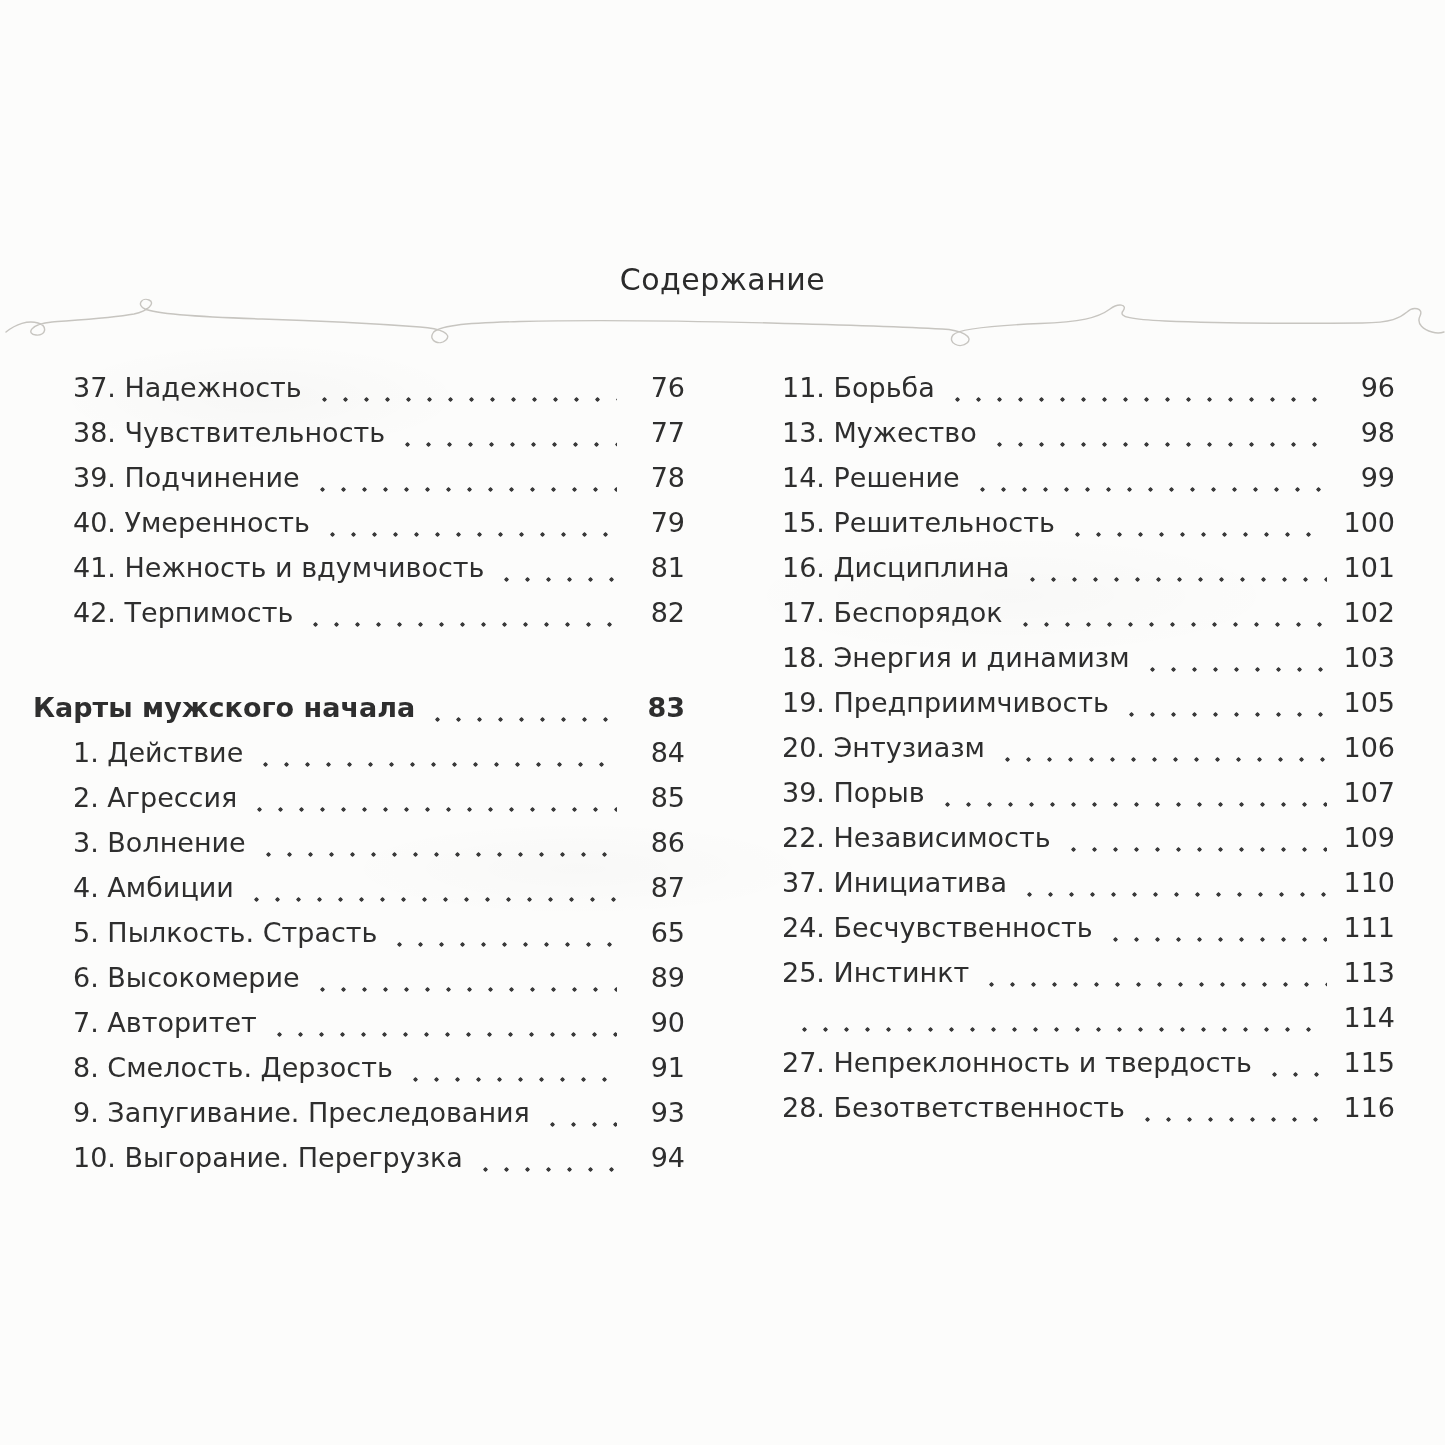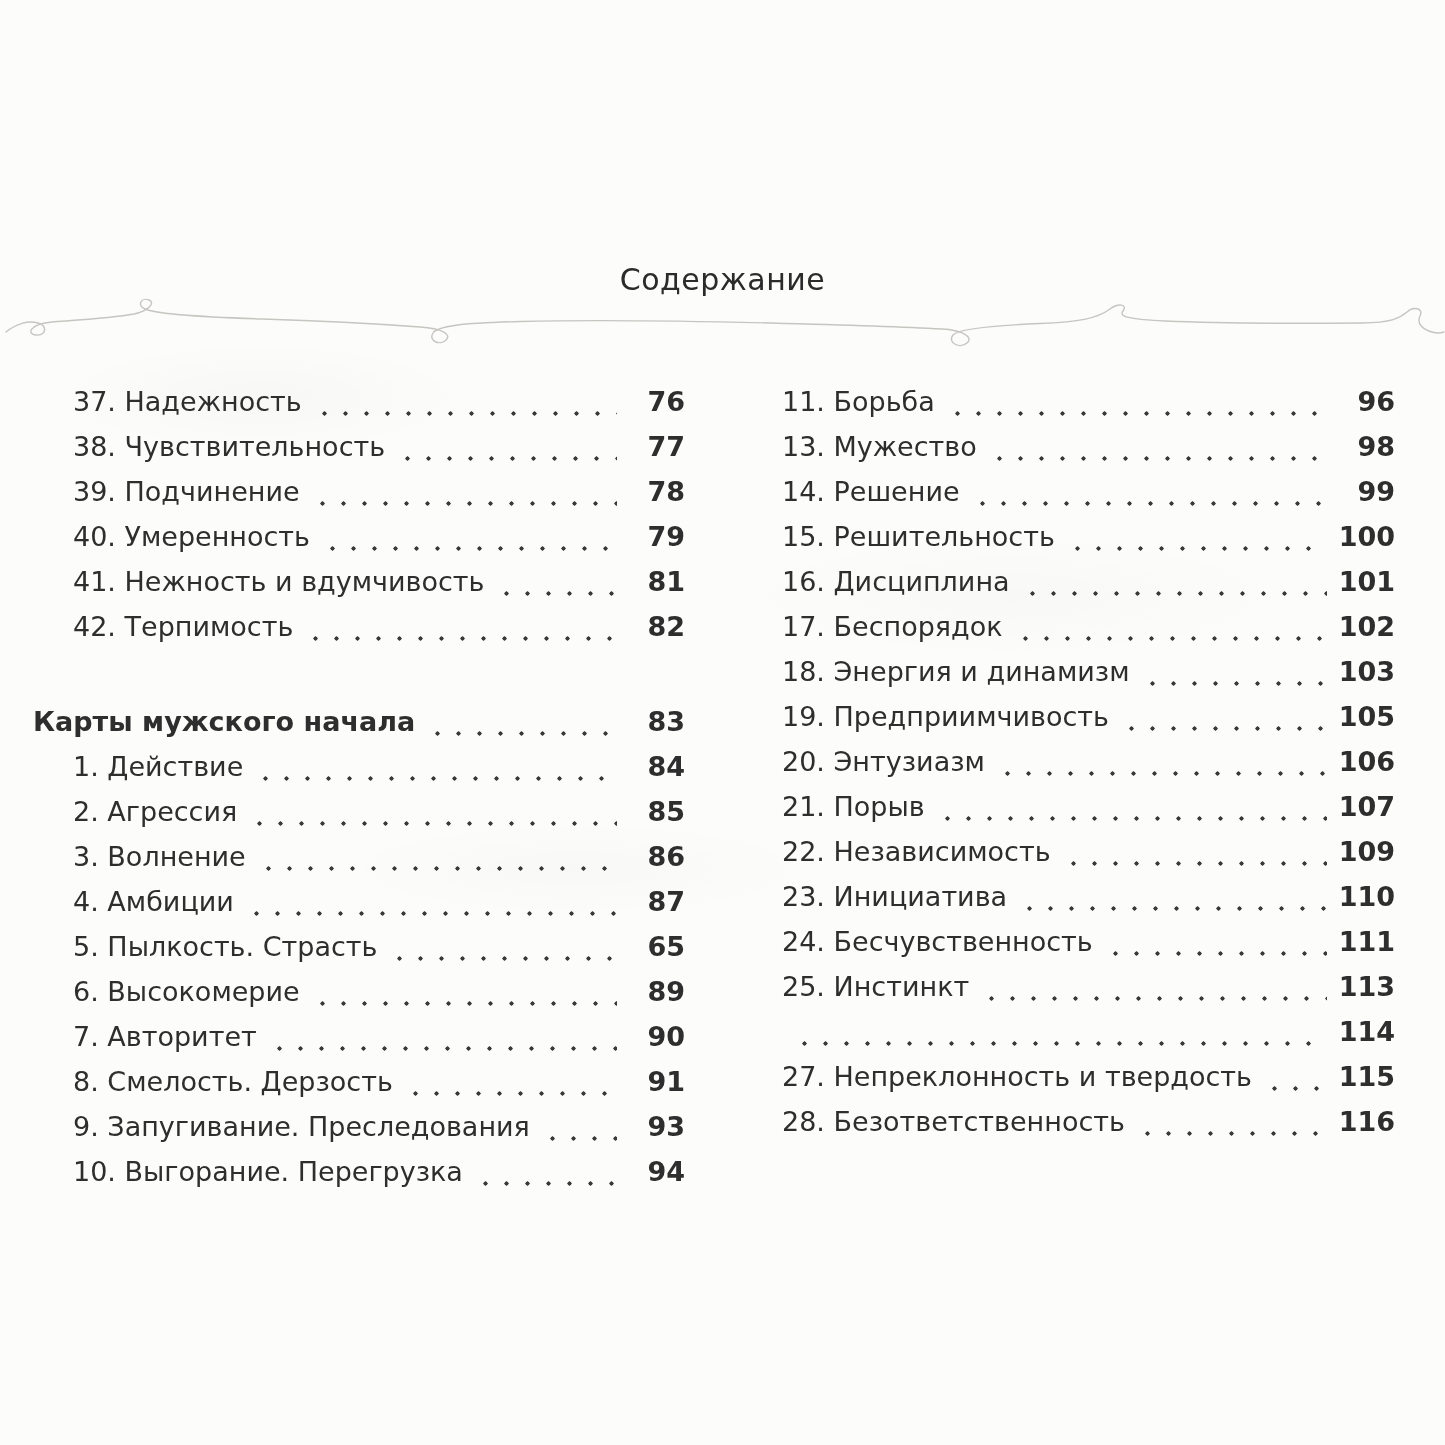--- a/index.html
+++ b/index.html
@@ -35,21 +35,21 @@
   }
   .squiggle-wrap {
     position: absolute;
     top: 296px;
     left: 0;
     width: 1445px;
     height: 60px;
   }
   .toc-column {
     position: absolute;
-    top: 379px;
+    top: 365px;
   }
   .toc-column.left  { left: 25px;  width: 660px; }
   .toc-column.right { left: 758px; width: 637px; }
   .toc-row {
     display: flex;
     align-items: baseline;
     height: 45px;
     line-height: 45px;
     font-size: 27px;
     font-weight: 400;
@@ -71,21 +71,20 @@
     background-image: radial-gradient(circle, #3a3a3a 1.9px, transparent 2.3px);
     background-size: 21px 45px;
     background-position: 4px 12px;
     background-repeat: repeat-x;
     min-width: 12px;
   }
   .toc-page {
     flex: 0 0 auto;
     min-width: 58px;
     text-align: right;
-    font-weight: bold;
   }
 </style>
 </head>
 <body>
 
 <div class="page">
 
   <div class="page-title">Содержание</div>
 
   <div class="squiggle-wrap">
@@ -245,31 +244,31 @@
     <span class="toc-label">19. Предприимчивость</span>
     <span class="toc-leader"></span>
     <span class="toc-page">105</span>
   </div>
       <div class="toc-row entry">
     <span class="toc-label">20. Энтузиазм</span>
     <span class="toc-leader"></span>
     <span class="toc-page">106</span>
   </div>
       <div class="toc-row entry">
-    <span class="toc-label">21. Порыв</span>
+    <span class="toc-label">39. Порыв</span>
     <span class="toc-leader"></span>
     <span class="toc-page">107</span>
   </div>
       <div class="toc-row entry">
     <span class="toc-label">22. Независимость</span>
     <span class="toc-leader"></span>
     <span class="toc-page">109</span>
   </div>
       <div class="toc-row entry">
-    <span class="toc-label">23. Инициатива</span>
+    <span class="toc-label">37. Инициатива</span>
     <span class="toc-leader"></span>
     <span class="toc-page">110</span>
   </div>
       <div class="toc-row entry">
     <span class="toc-label">24. Бесчувственность</span>
     <span class="toc-leader"></span>
     <span class="toc-page">111</span>
   </div>
       <div class="toc-row entry">
     <span class="toc-label">25. Инстинкт</span>

